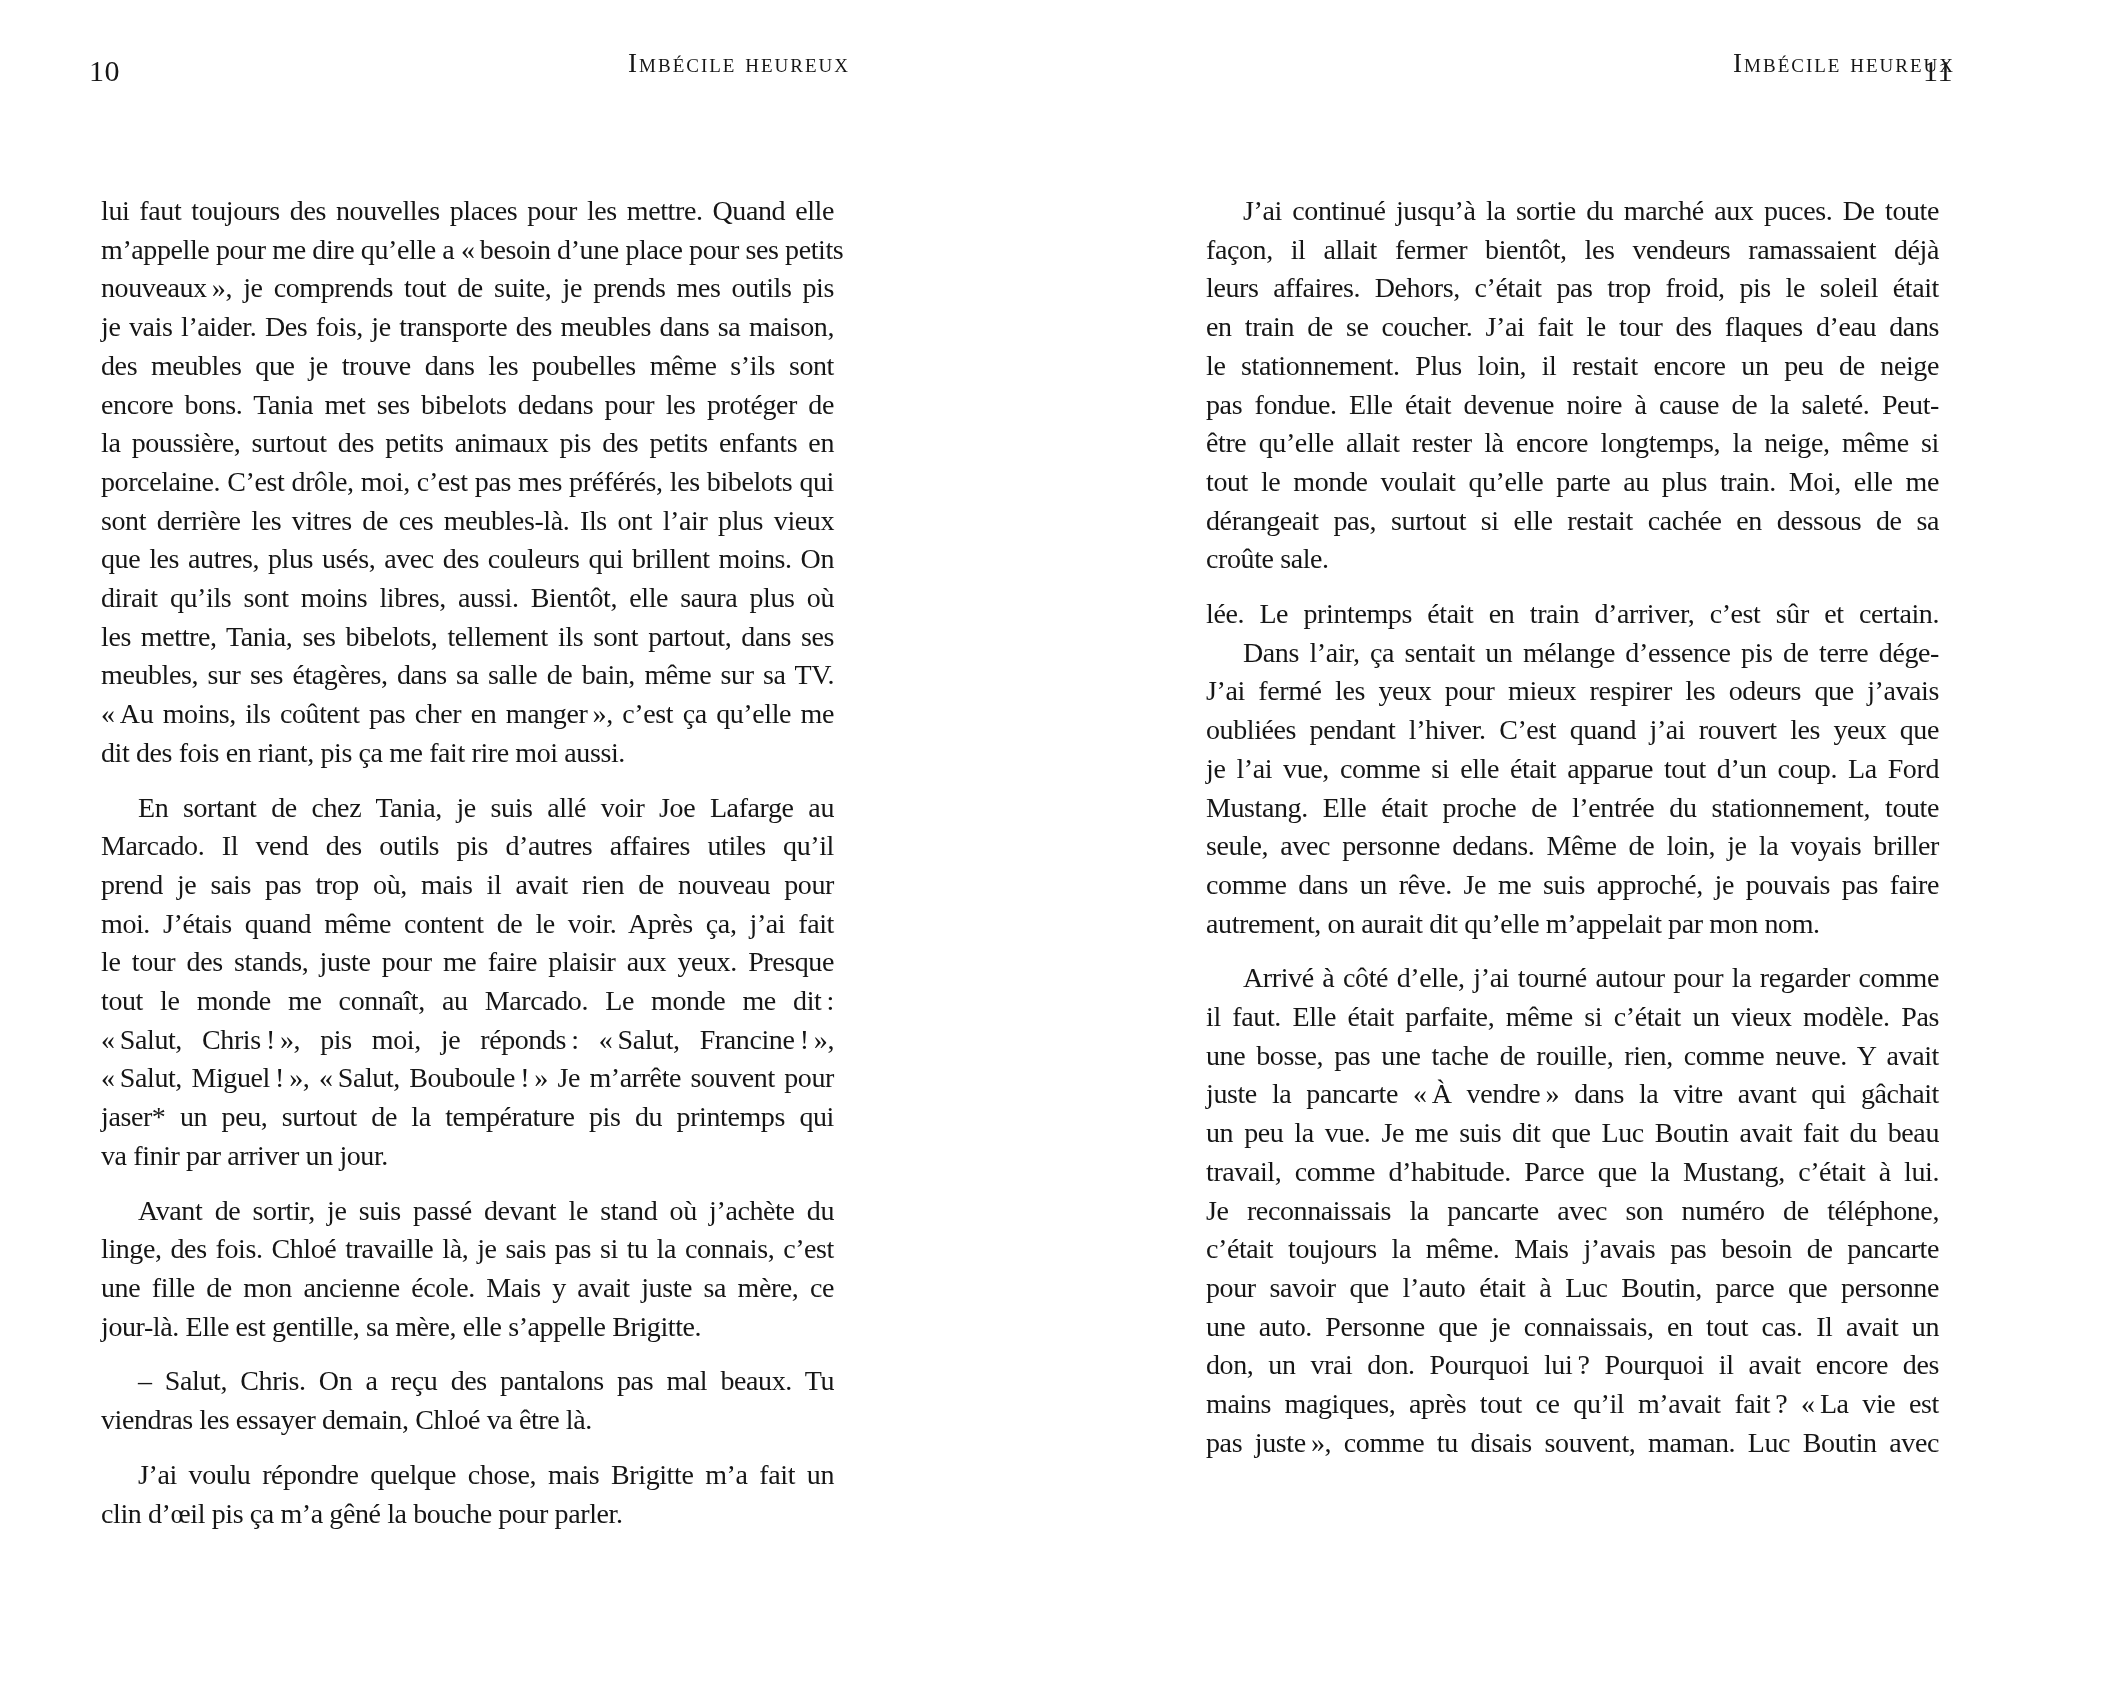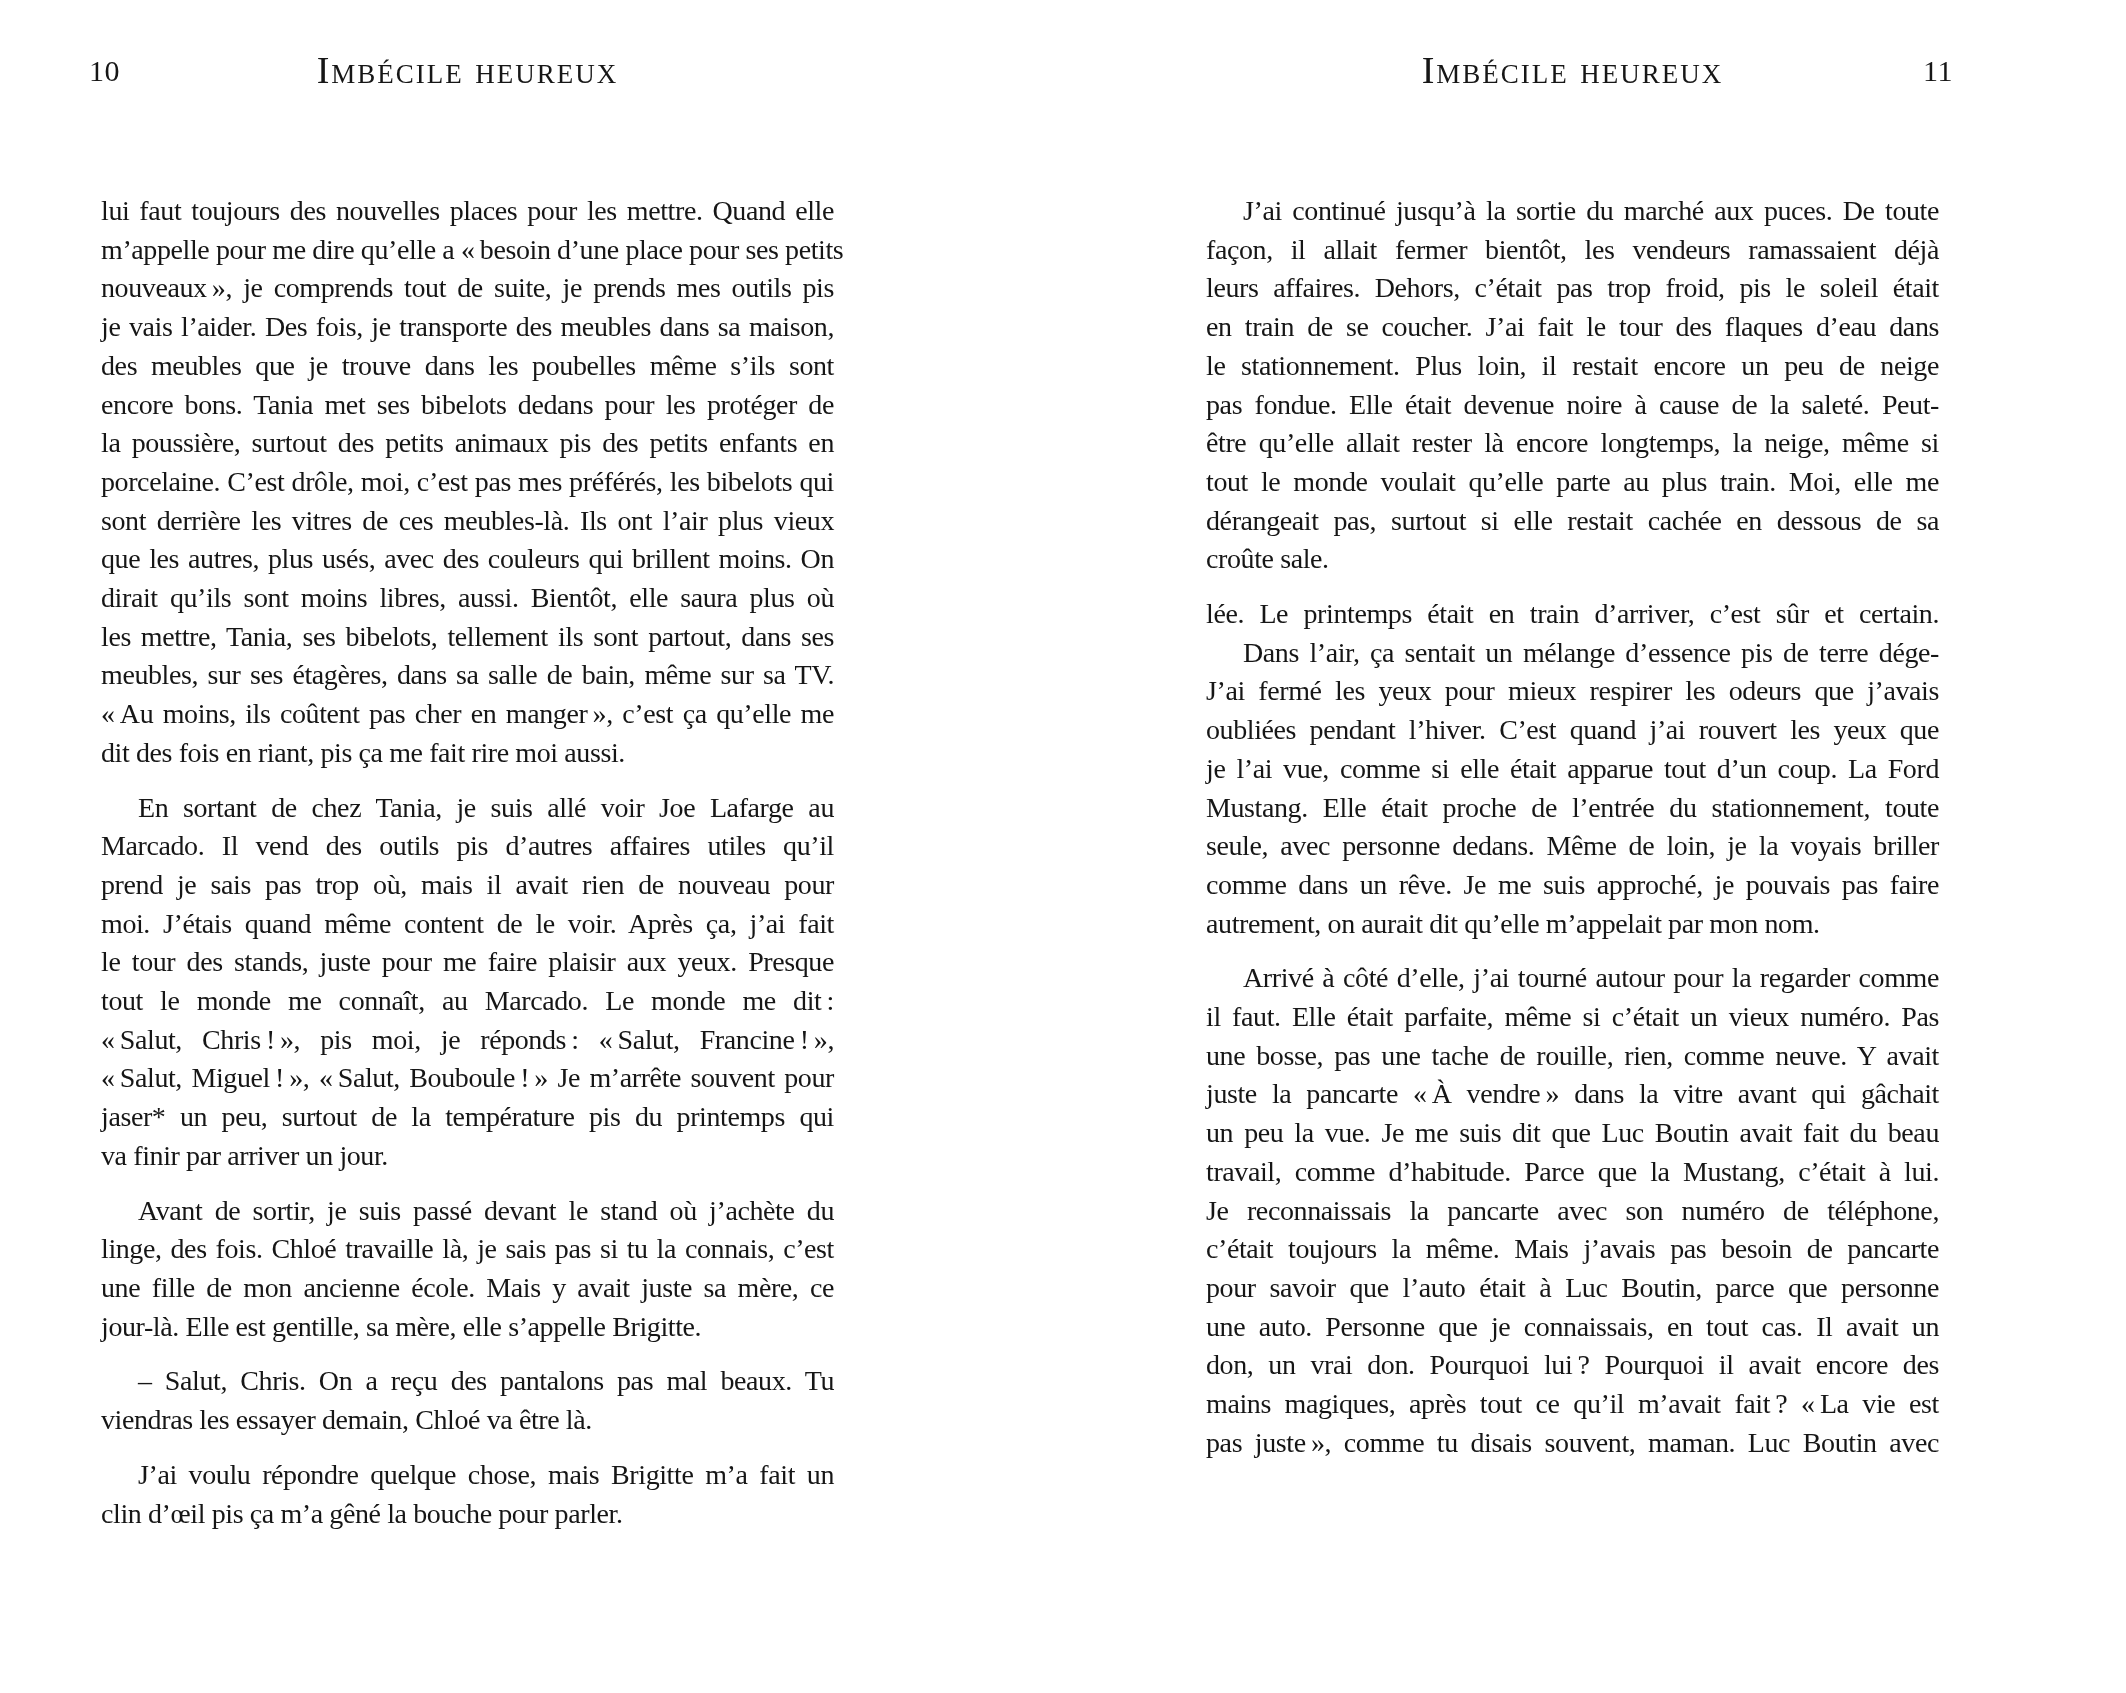--- a/index.html
+++ b/index.html
@@ -30,23 +30,23 @@
   .pagenum {
     position: absolute;
     top: 6px;
     font-size: 30px;
     letter-spacing: 0.5px;
   }
   .page.left  .pagenum { left: 4px; }
   .page.right .pagenum { right: 2px; }
   .runtitle {
     display: block;
-    text-align: center;
+    text-align: right;
     font-variant: small-caps;
-    font-size: 38px;
+    font-size: 27px;
     letter-spacing: 2px;
   }
 
   .pagebody {
     position: absolute;
     top: 176px;
     left: 0;
     width: 765px;
   }
   .para { margin: 16px; }
@@ -140,21 +140,21 @@
         <div class="line">J’ai fermé les yeux pour mieux respirer les odeurs que j’avais</div>
         <div class="line">oubliées pendant l’hiver. C’est quand j’ai rouvert les yeux que</div>
         <div class="line">je l’ai vue, comme si elle était apparue tout d’un coup. La Ford</div>
         <div class="line">Mustang. Elle était proche de l’entrée du stationnement, toute</div>
         <div class="line">seule, avec personne dedans. Même de loin, je la voyais briller</div>
         <div class="line">comme dans un rêve. Je me suis approché, je pouvais pas faire</div>
         <div class="line last">autrement, on aurait dit qu’elle m’appelait par mon nom.</div>
       </div>
       <div class="para">
         <div class="line indent">Arrivé à côté d’elle, j’ai tourné autour pour la regarder comme</div>
-        <div class="line">il faut. Elle était parfaite, même si c’était un vieux numéro. Pas</div>
+        <div class="line">il faut. Elle était parfaite, même si c’était un vieux modèle. Pas</div>
         <div class="line">une bosse, pas une tache de rouille, rien, comme neuve. Y avait</div>
         <div class="line">juste la pancarte « À vendre » dans la vitre avant qui gâchait</div>
         <div class="line">un peu la vue. Je me suis dit que Luc Boutin avait fait du beau</div>
         <div class="line">travail, comme d’habitude. Parce que la Mustang, c’était à lui.</div>
         <div class="line">Je reconnaissais la pancarte avec son numéro de téléphone,</div>
         <div class="line">c’était toujours la même. Mais j’avais pas besoin de pancarte</div>
         <div class="line">pour savoir que l’auto était à Luc Boutin, parce que personne</div>
         <div class="line">une auto. Personne que je connaissais, en tout cas. Il avait un</div>
         <div class="line">don, un vrai don. Pourquoi lui ? Pourquoi il avait encore des</div>
         <div class="line">mains magiques, après tout ce qu’il m’avait fait ? « La vie est</div>

